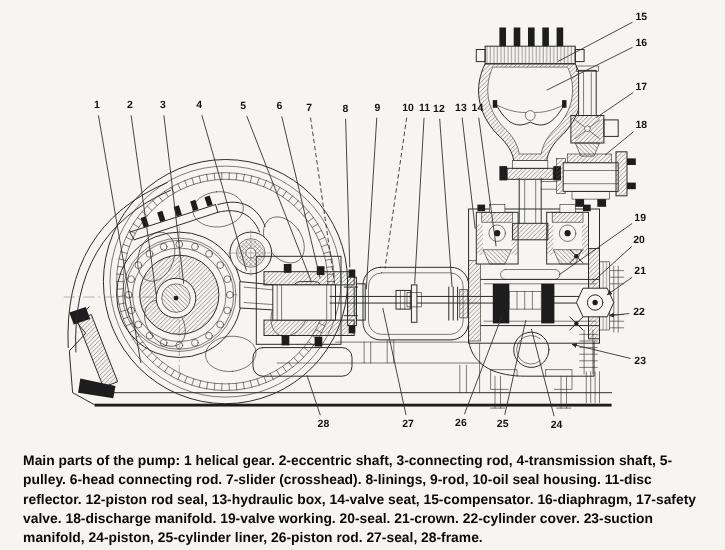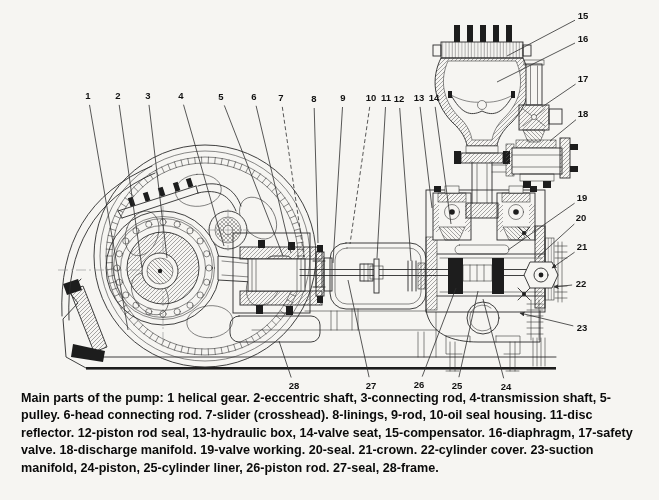--- a/index.html
+++ b/index.html
@@ -8,21 +8,21 @@
   .stage{position:absolute;inset:0}
   svg{position:absolute;left:0;top:0;color:var(--ink)}
   .ln{fill:none;stroke:var(--ink);stroke-width:.9;stroke-linecap:round}
   .st{stroke:var(--ink);stroke-width:.9}
   .tn{stroke-width:.55}
   .pp{fill:var(--bg)}
   .dk{fill:#1d1d1d;stroke:none}
   .cl{fill:none;stroke:#8f8f8f;stroke-width:.6;stroke-dasharray:10 3 2 3}
   .leader{stroke:#2f2f2f;stroke-width:.8;fill:none}
   text.num{font:bold 9.5px "Liberation Sans",sans-serif;fill:#121212;text-anchor:middle;dominant-baseline:middle}
-  .caption{position:absolute;left:21px;top:390px;width:621px;font-weight:bold;
+  .caption{position:absolute;left:21px;top:411px;width:621px;font-weight:bold;
            font-size:12.6px;line-height:17.4px;color:var(--cap)}
 </style>
 </head>
 <body>
 
 <div class="stage">
 
 <svg id="fig" width="659" height="395" viewBox="0 0 659 395">
   <defs>
     <pattern id="h1" width="4" height="4" patternUnits="userSpaceOnUse">

